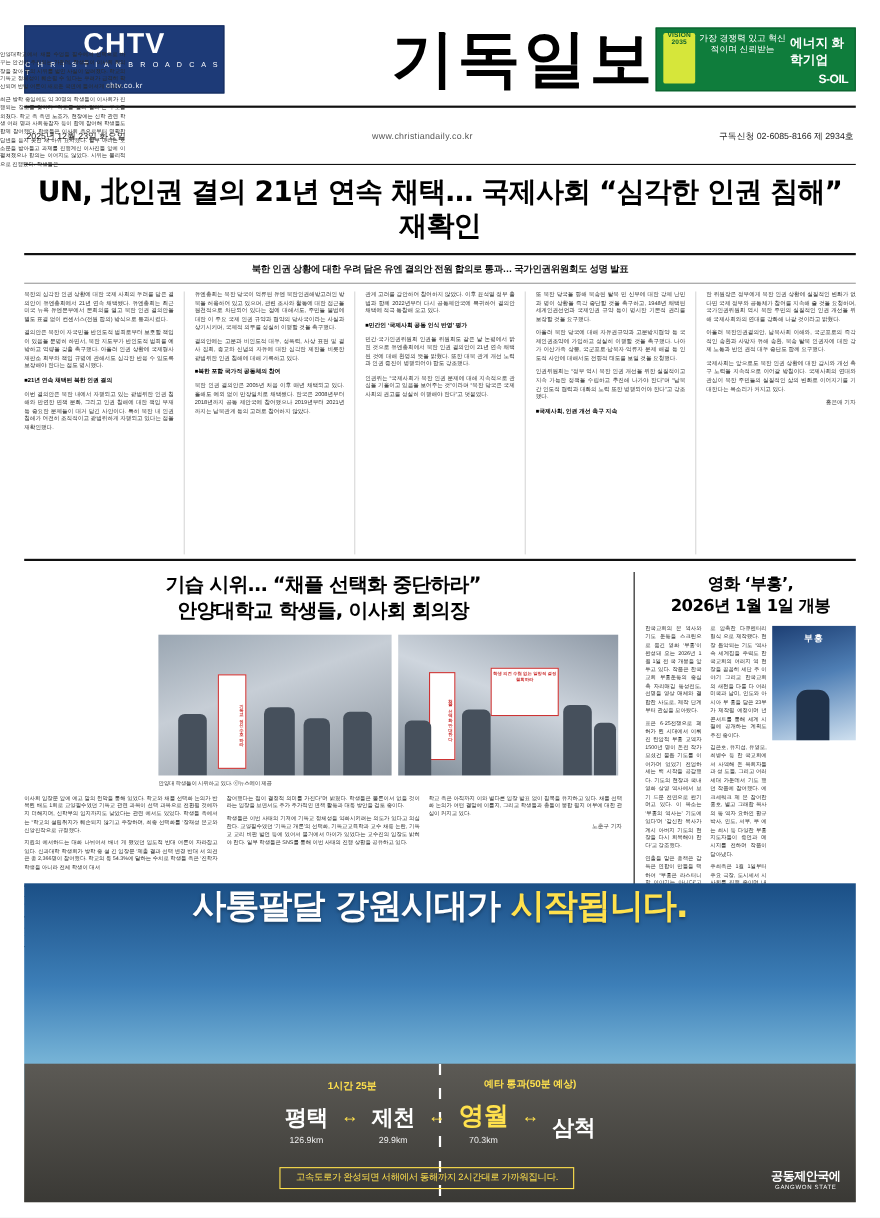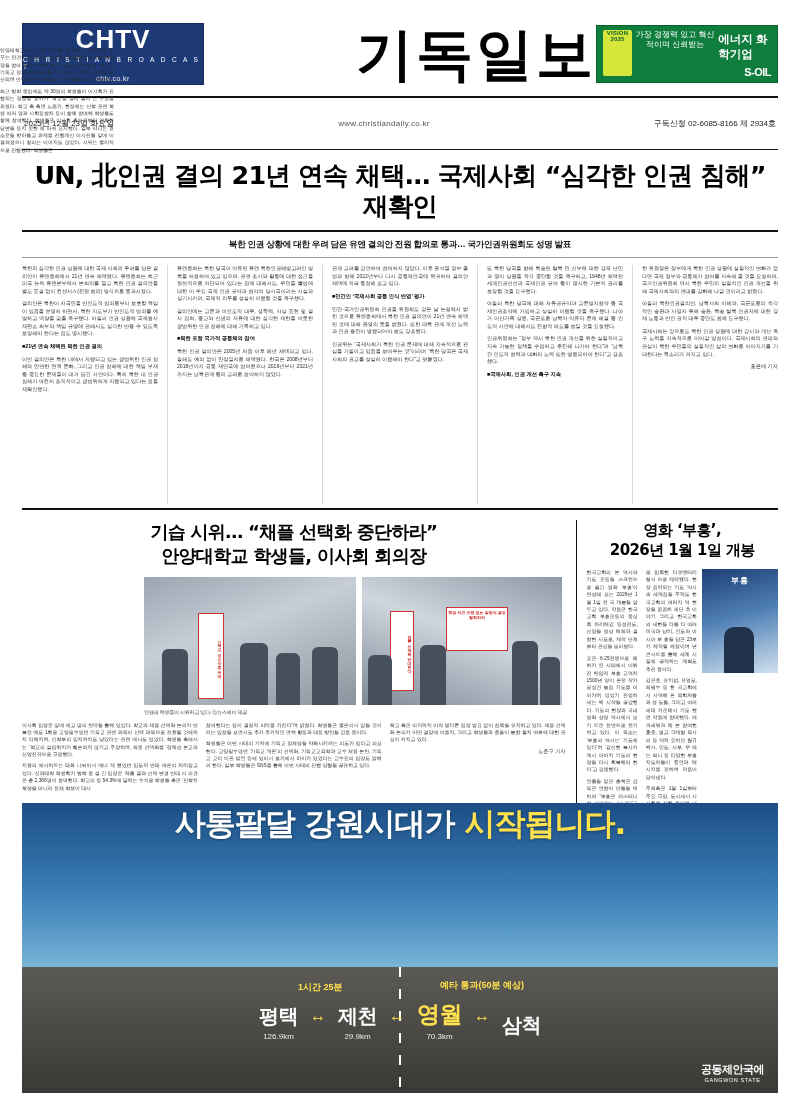--- a/index.html
+++ b/index.html
@@ -579,20 +579,21 @@
         <div class="nm">영월</div>
         <div class="km">70.3km</div>
       </div>
       <div class="arw">↔</div>
       <div class="node">
         <div class="nm">삼척</div>
         <div class="km"></div>
       </div>
     </div>
 
+    <div class="bottom-note">고속도로가 완성되면 서해에서 동해까지 2시간대로 가까워집니다.</div>
 
     <div class="gw-logo">
       <div class="k">공동제안국에</div>
       <div class="e">GANGWON STATE</div>
     </div>
   </div>
 
 </div>
 
 </body></html>

